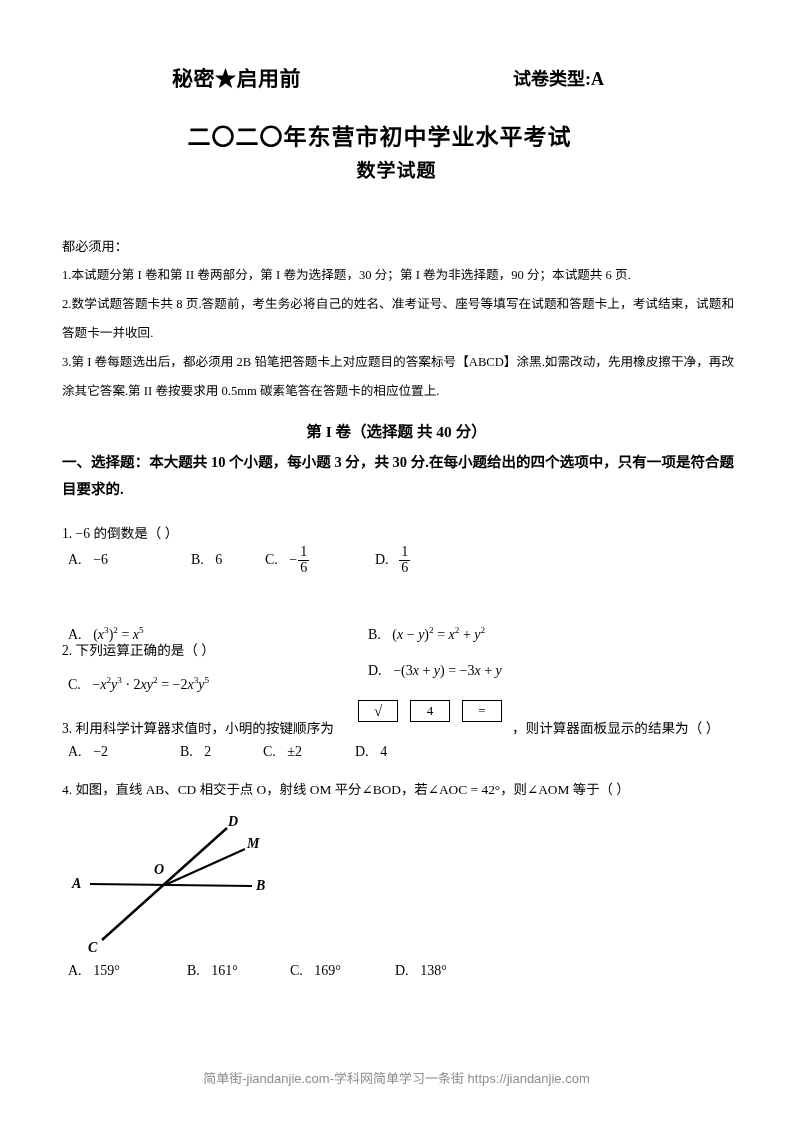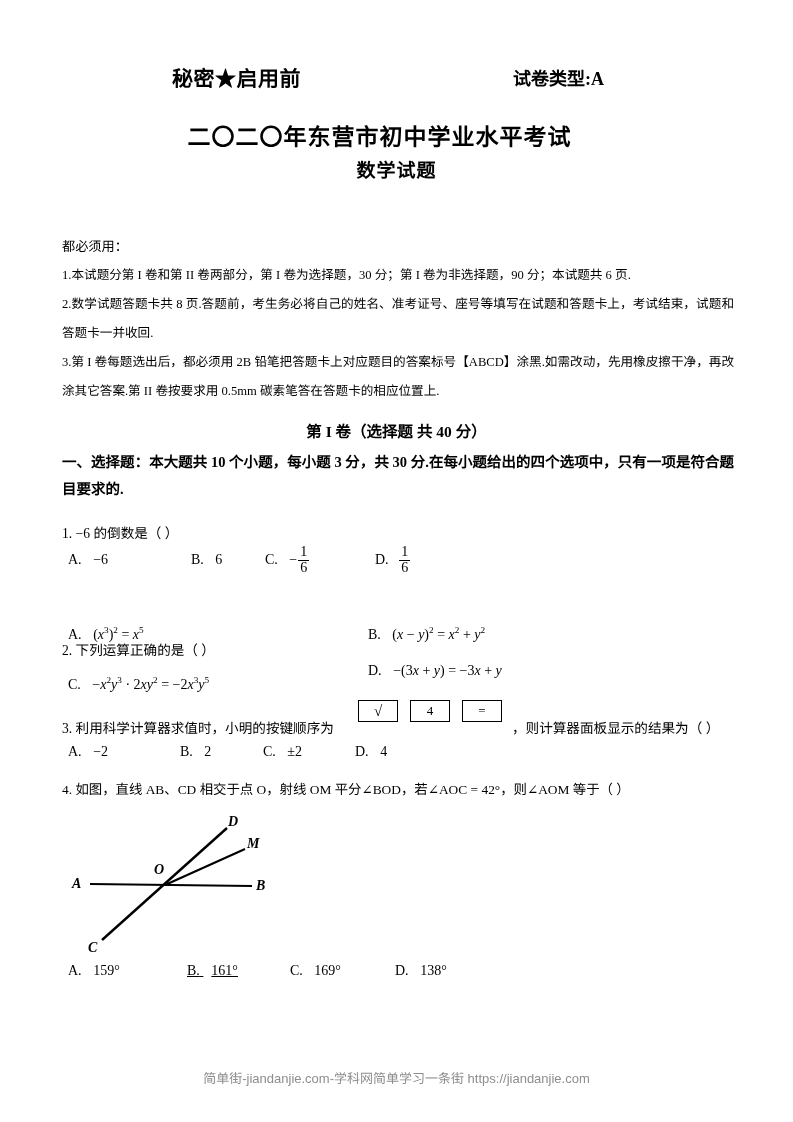--- a/index.html
+++ b/index.html
@@ -297,21 +297,21 @@
     <div class="fig-label" style="left:26px; top:132px;">C</div>
     <div class="fig-label" style="left:166px; top:6px;">D</div>
     <div class="fig-label" style="left:185px; top:28px;">M</div>
     <div class="fig-label" style="left:92px; top:54px;">O</div>
   </div>
 
   <div class="opt" style="left:68px; top:963px;">
     <span>A.</span>
     <span style="padding-left:8px;">159°</span>
   </div>
-  <div class="opt" style="left:187px; top:963px;text-decoration:underline;">
+  <div class="opt" style="left:187px; top:963px;">
     <span>B.</span>
     <span style="padding-left:8px;">161°</span>
   </div>
   <div class="opt" style="left:290px; top:963px;">
     <span>C.</span>
     <span style="padding-left:8px;">169°</span>
   </div>
   <div class="opt" style="left:395px; top:963px;">
     <span>D.</span>
     <span style="padding-left:8px;">138°</span>

